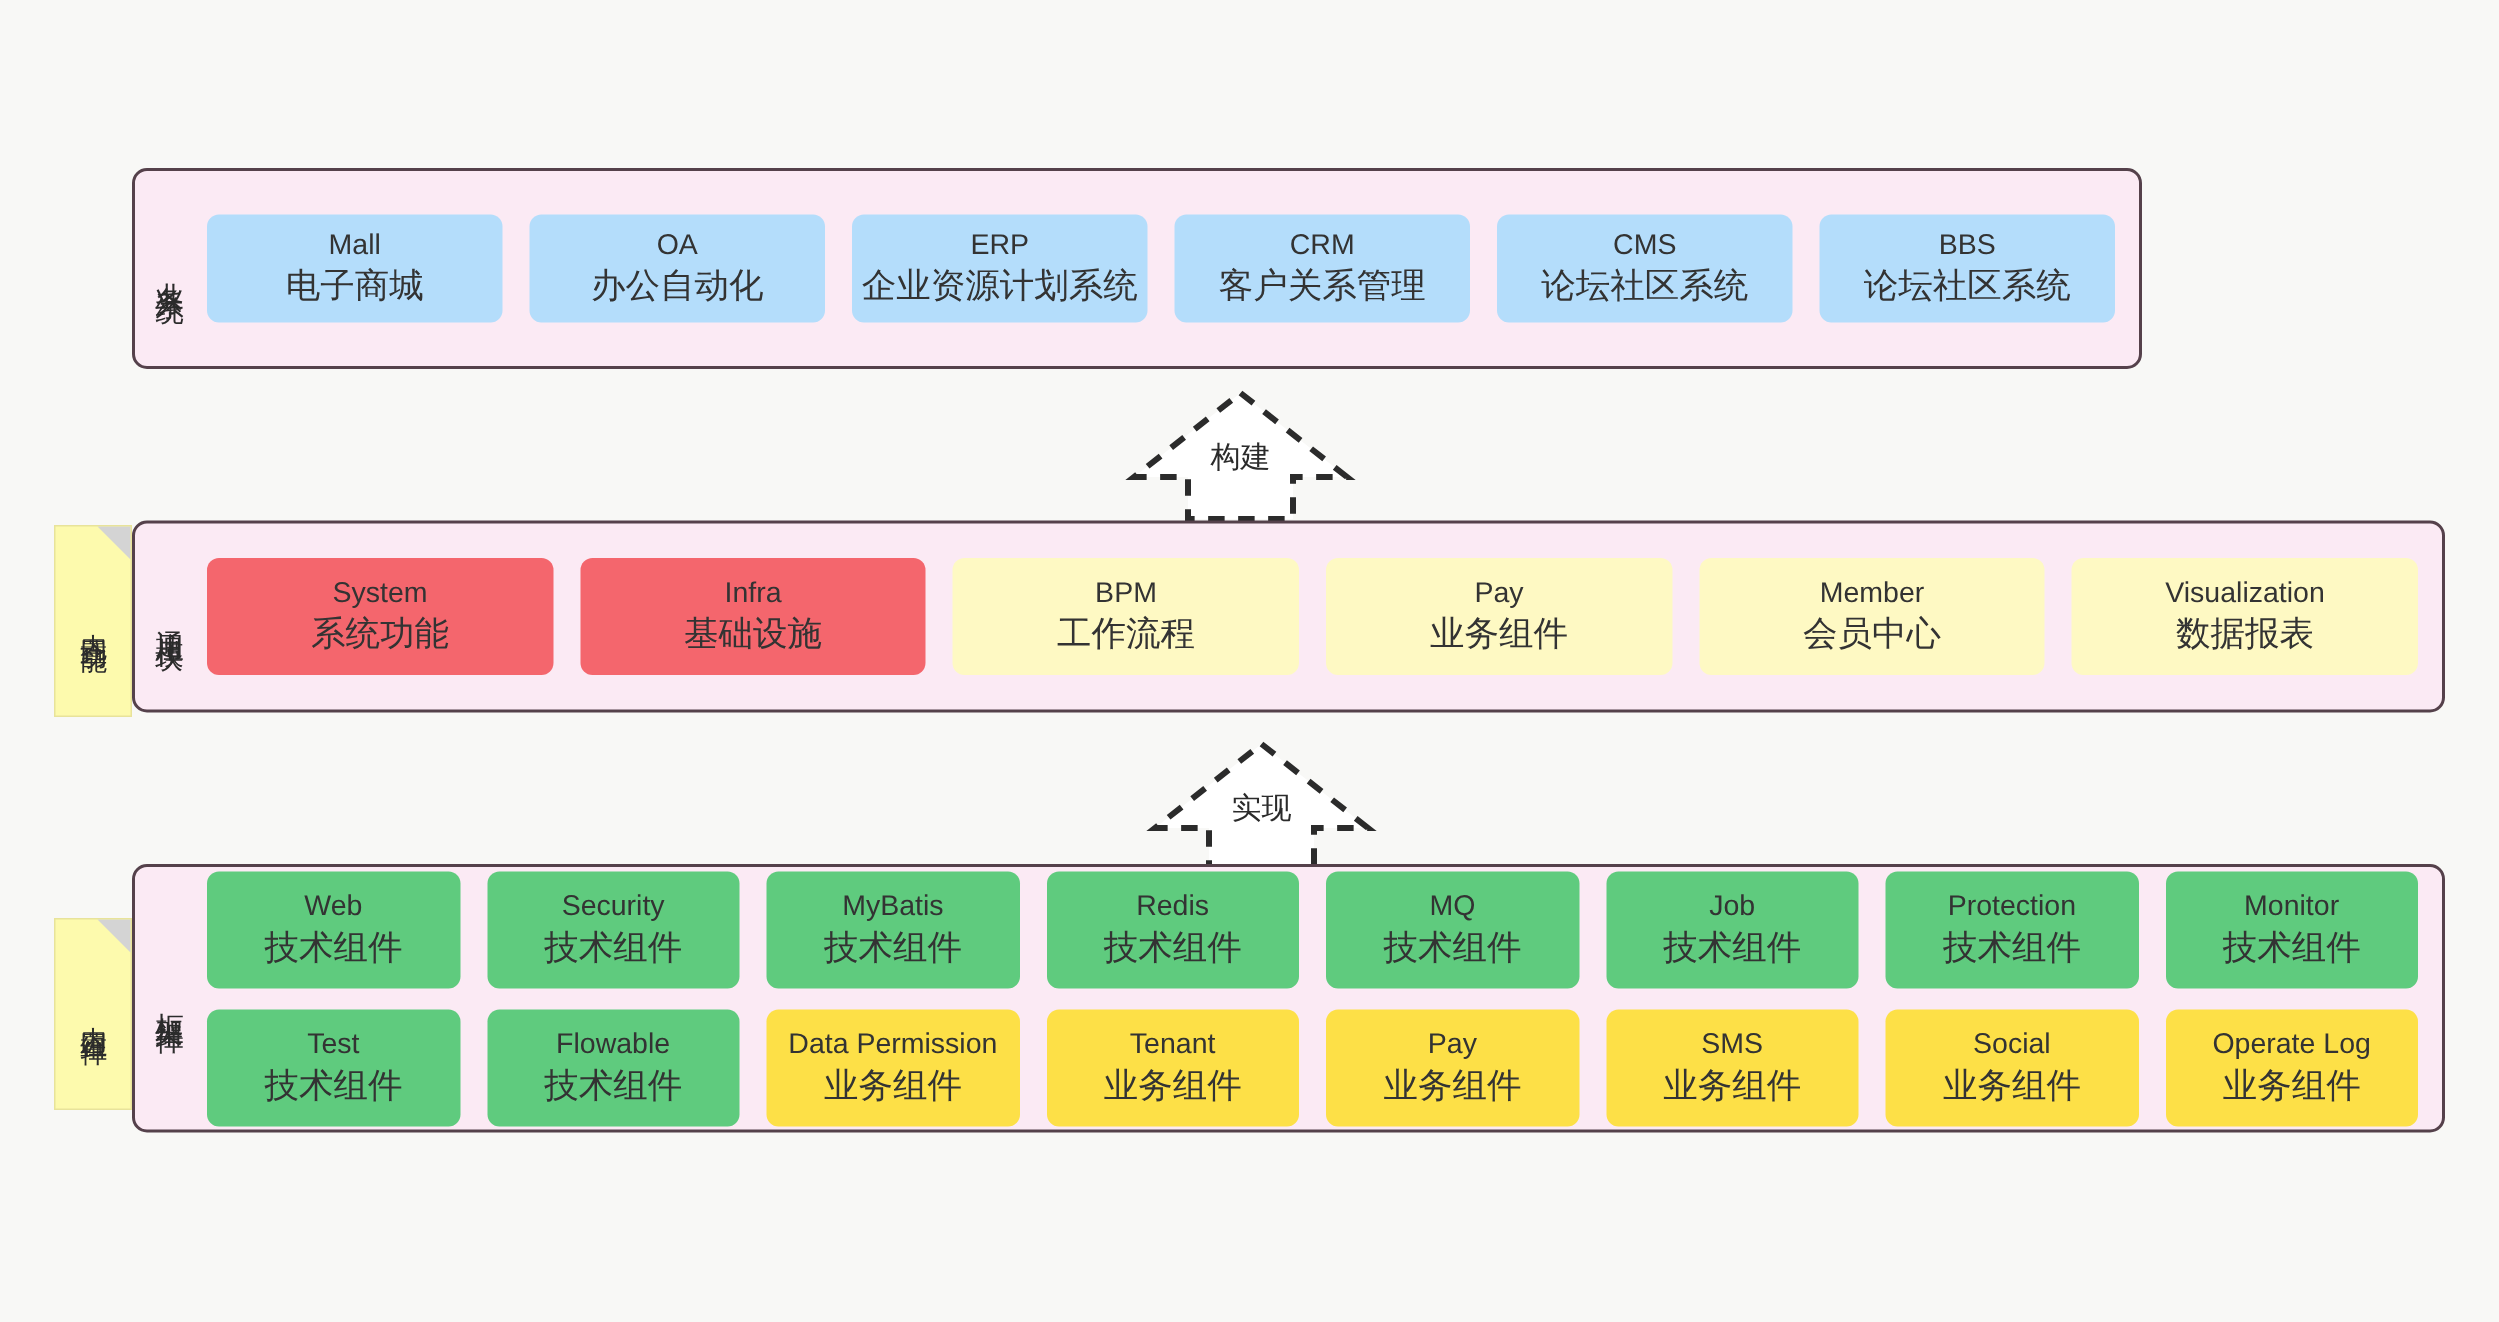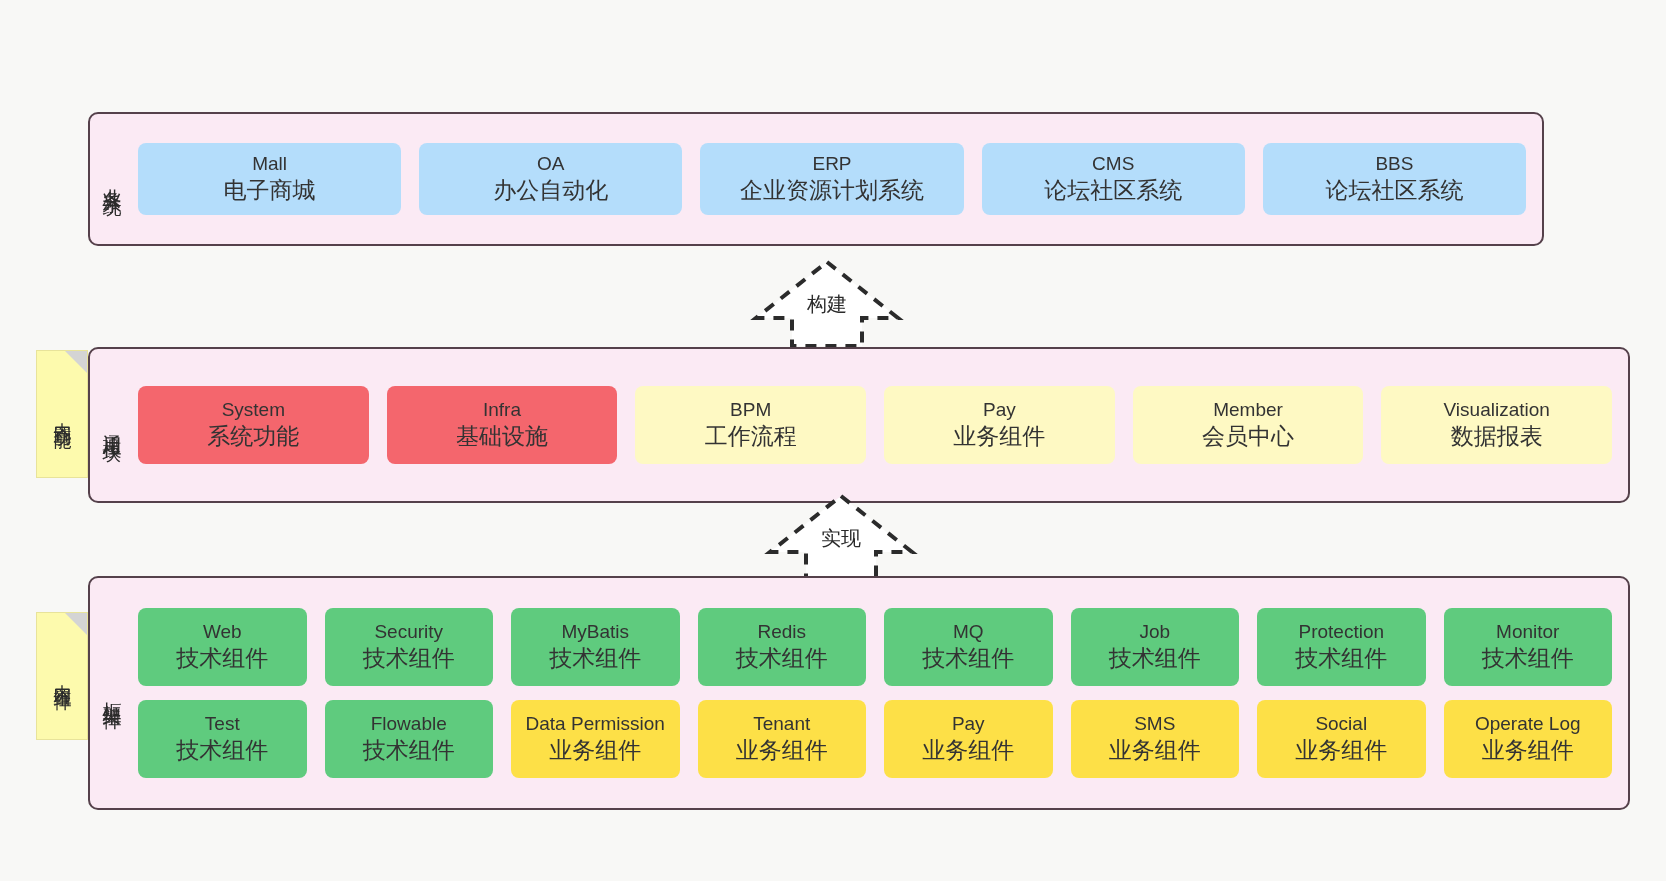--- a/index.html
+++ b/index.html
@@ -82,23 +82,23 @@
     font-size: 23px;
   }
 
   .c-blue       { background: #b4ddfb; }
   .c-red        { background: #f4666d; }
   .c-pink       { background: #fef9c3; }
   .c-green      { background: #5fcb7e; }
   .c-lightgreen { background: #fde047; }
 
   
-  #layer-business { left: 88px;  top: 112px; width: 1456px; height: 134px; }
-  #layer-common   { left: 88px;  top: 347px; width: 1542px; height: 156px; }
-  #layer-frame    { left: 88px;  top: 576px; width: 1542px; height: 234px; }
+  #layer-business { left: 88px;  top: 112px; width: 1340px; height: 134px; }
+  #layer-common   { left: 88px;  top: 347px; width: 1542px; height: 128px; }
+  #layer-frame    { left: 88px;  top: 576px; width: 1542px; height: 179px; }
 
   #layer-business .card { height: 72px; }
   #layer-common   .card { height: 78px; }
   #layer-frame    .card { height: 78px; }
 
   
   .note {
     position: absolute;
     width: 52px;
     background: #fdfaad;
@@ -168,20 +168,24 @@
         </div>
         <div class="card c-blue">
           <span class="en">OA</span>
           <span class="cn">办公自动化</span>
         </div>
         <div class="card c-blue">
           <span class="en">ERP</span>
           <span class="cn">企业资源计划系统</span>
         </div>
         <div class="card c-blue">
+          <span class="en">CRM</span>
+          <span class="cn">客户关系管理</span>
+        </div>
+        <div class="card c-blue">
           <span class="en">CMS</span>
           <span class="cn">论坛社区系统</span>
         </div>
         <div class="card c-blue">
           <span class="en">BBS</span>
           <span class="cn">论坛社区系统</span>
         </div>
       </div>
     </div>
   </div>

